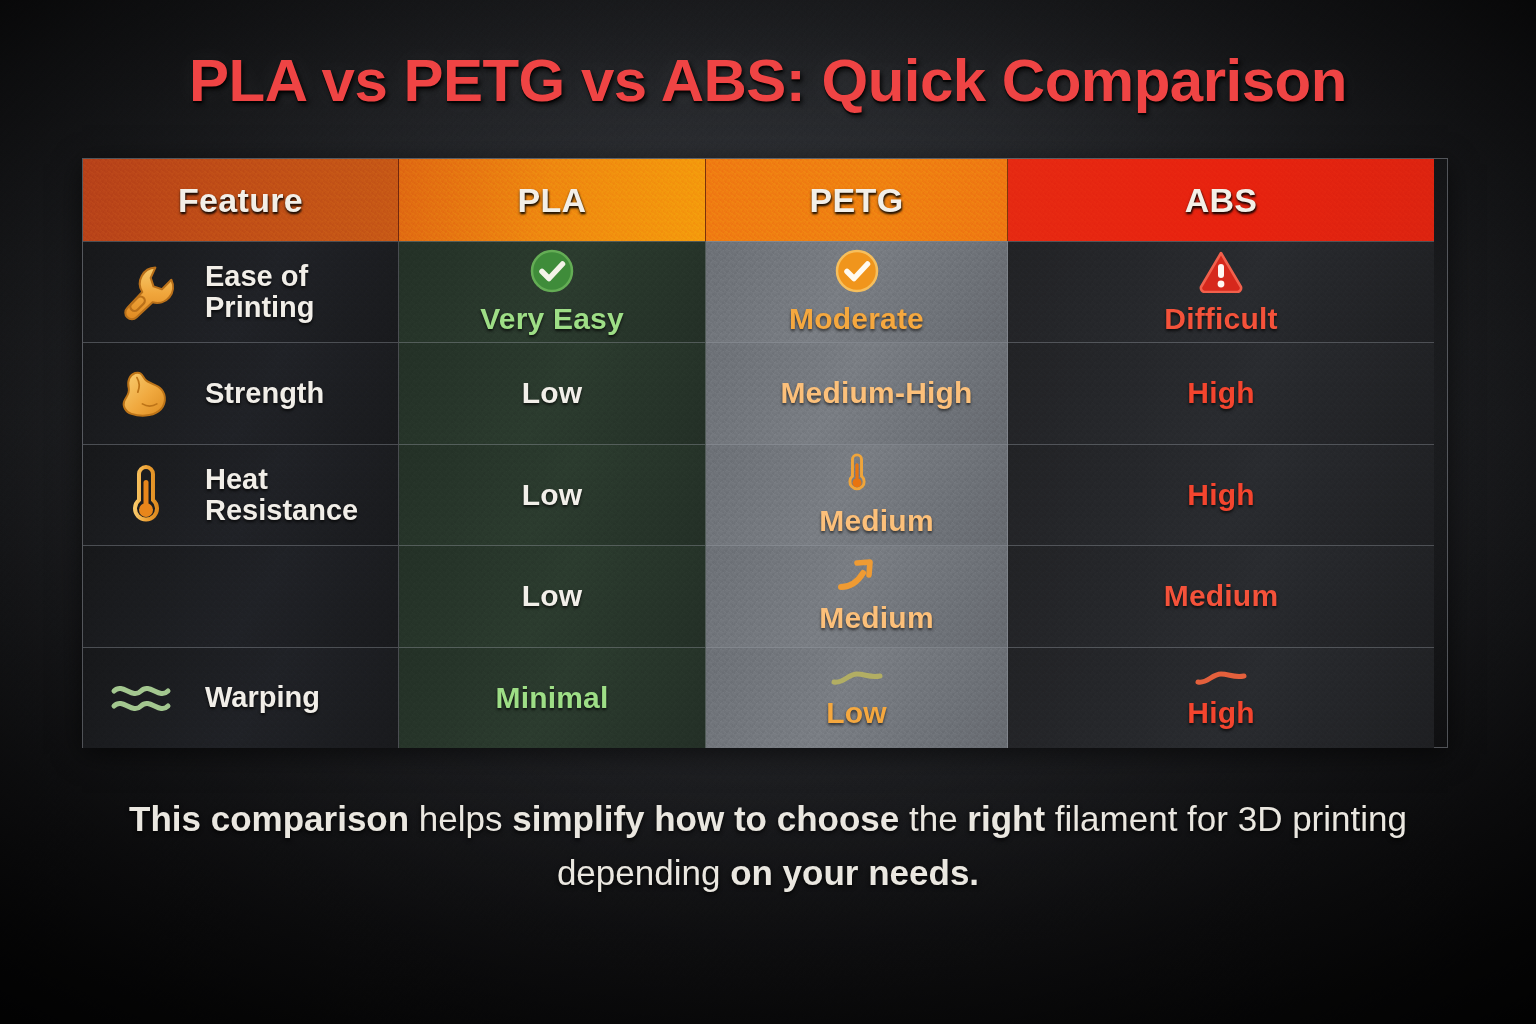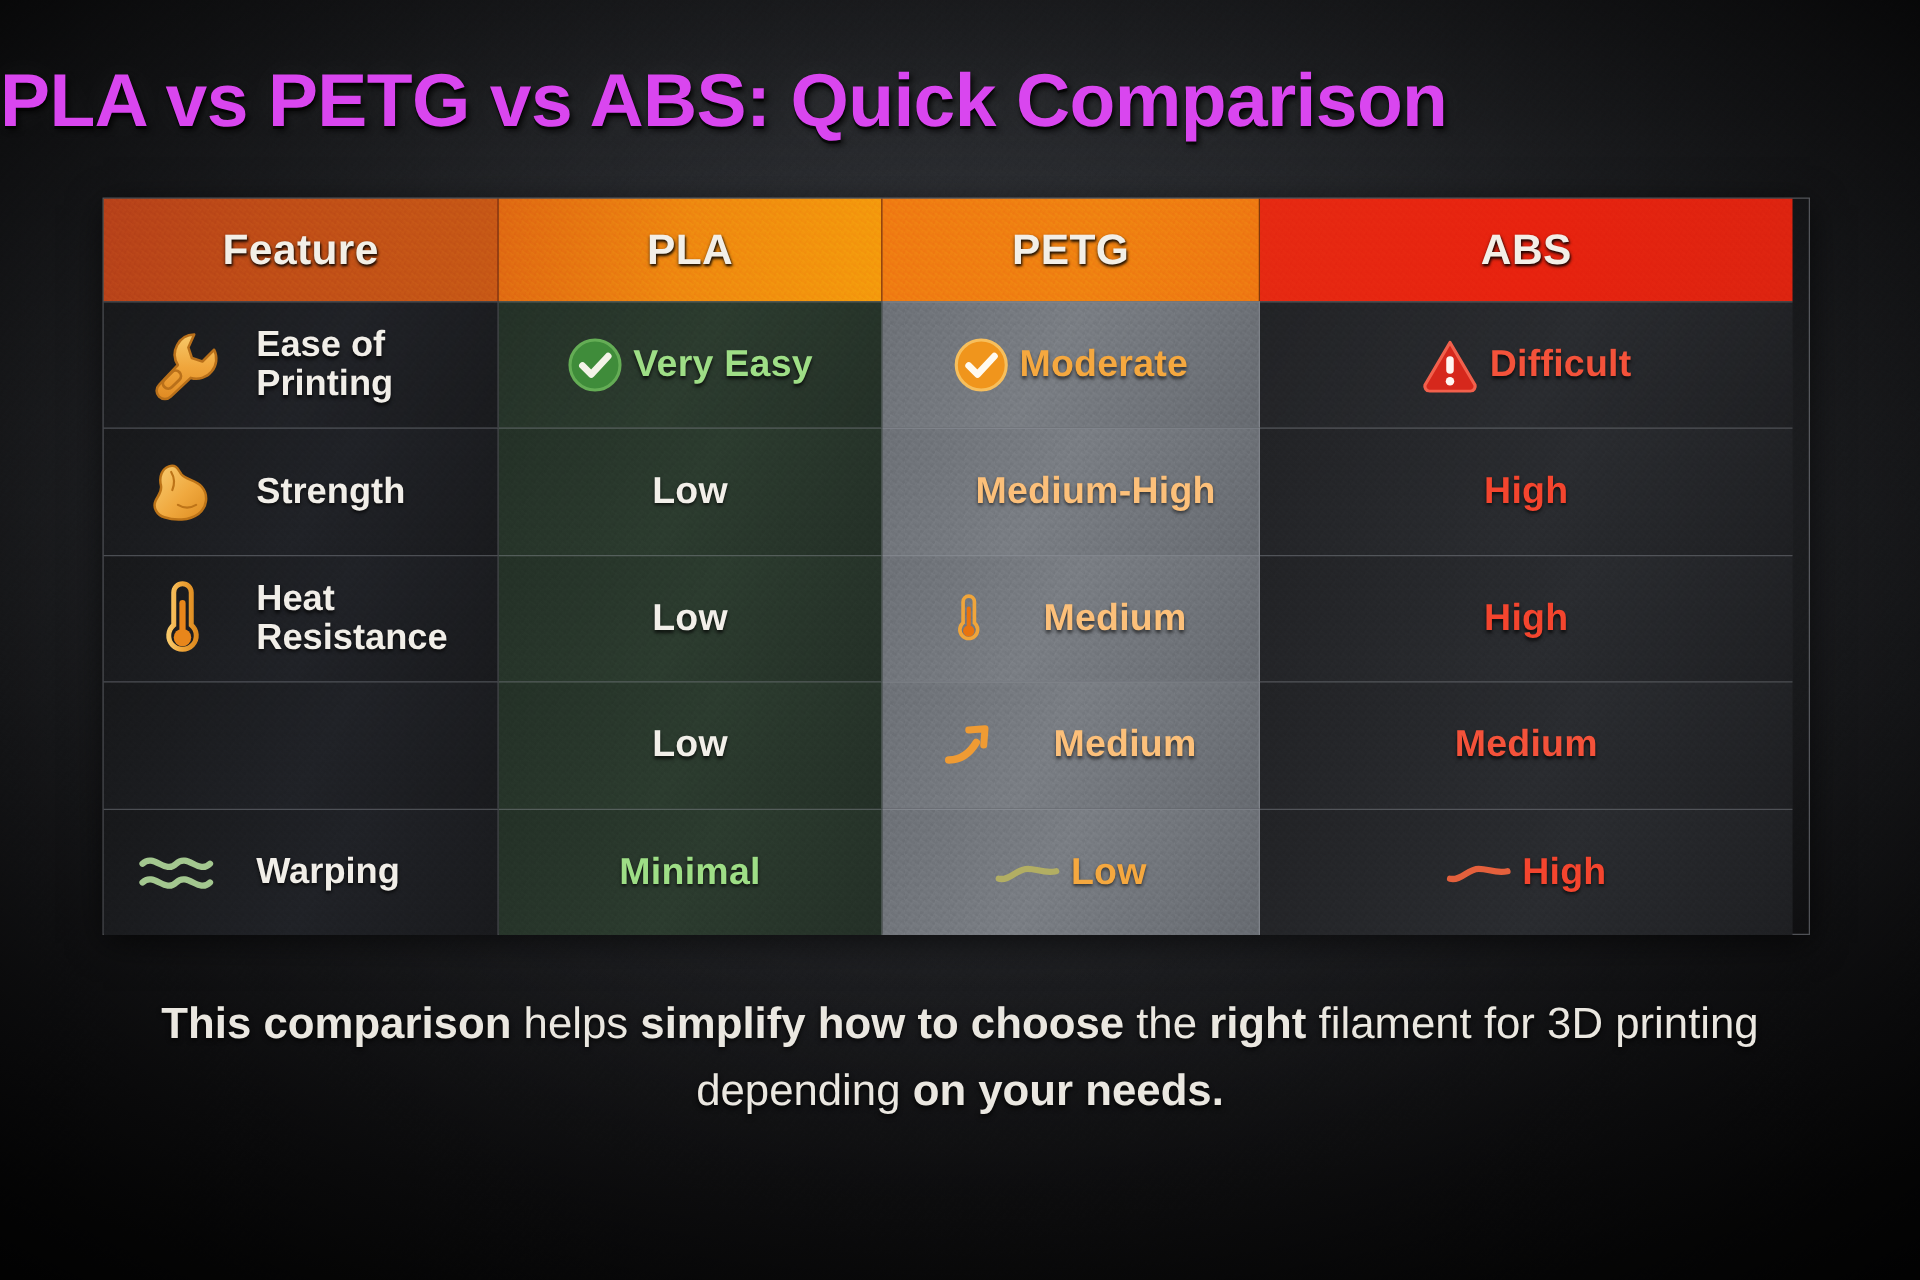--- a/index.html
+++ b/index.html
@@ -40,25 +40,25 @@
     position: absolute;
     inset: 0;
     background: radial-gradient(ellipse 78% 72% at 50% 45%, rgba(0,0,0,0) 40%, rgba(0,0,0,0.55) 82%, rgba(0,0,0,0.88) 100%);
   }
 
   
   .title {
     position: absolute;
     left: 0; right: 0;
     top: 46px;
-    text-align: left;
+    text-align: center;
     font-size: 60px;
     font-weight: bold;
     letter-spacing: -0.5px;
-    color: #d946ef;
+    color: #ef4444;
     text-shadow:
       0 2px 0 rgba(0,0,0,0.55),
       2px 3px 5px rgba(0,0,0,0.85),
       0 0 26px rgba(255,255,255,0.07);
   }
 
   
   .table {
     position: absolute;
     left: 82px;
@@ -170,20 +170,21 @@
   }
 
   
   .val-inner {
     position: relative;
     width: 100%;
     display: flex;
     align-items: center;
     justify-content: center;
     gap: 9px;
+    flex-direction: column;
   }
   .val-text {
     font-size: 30px;
     font-weight: bold;
     letter-spacing: 0.2px;
     text-shadow: 0 2px 3px rgba(0,0,0,0.7);
   }
   .val-icon { display: flex; align-items: center; justify-content: center; }
 
   

